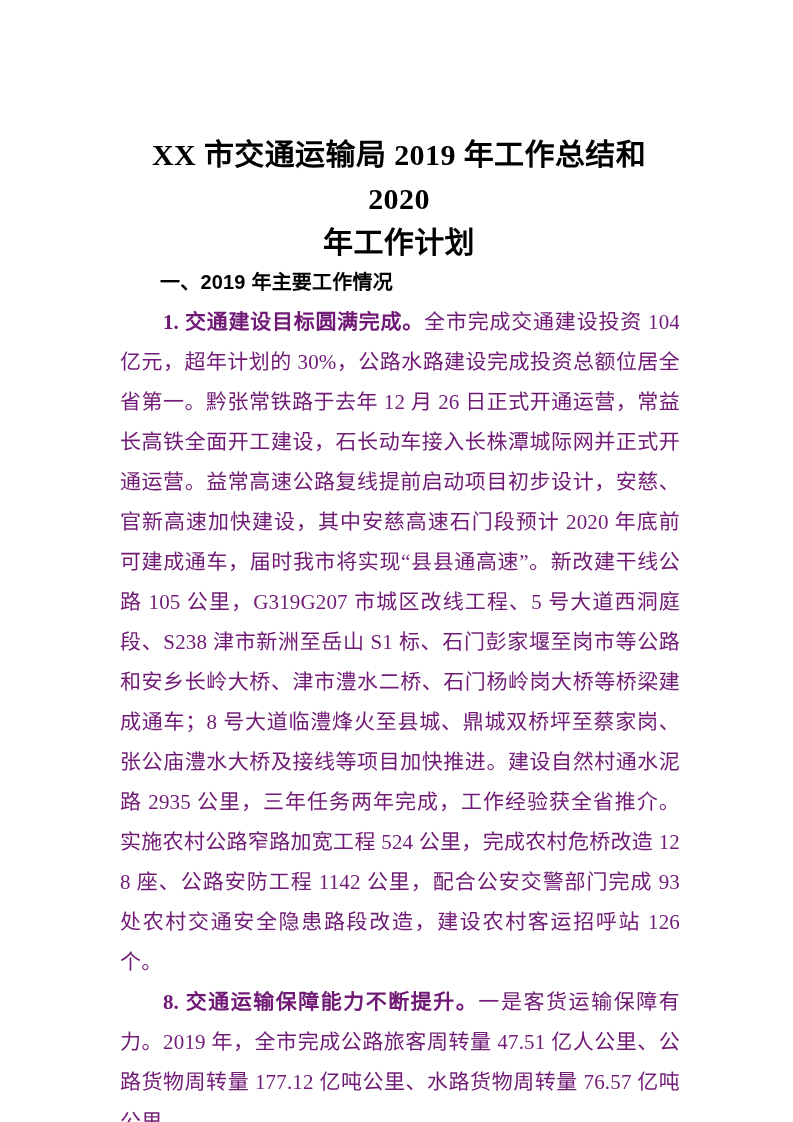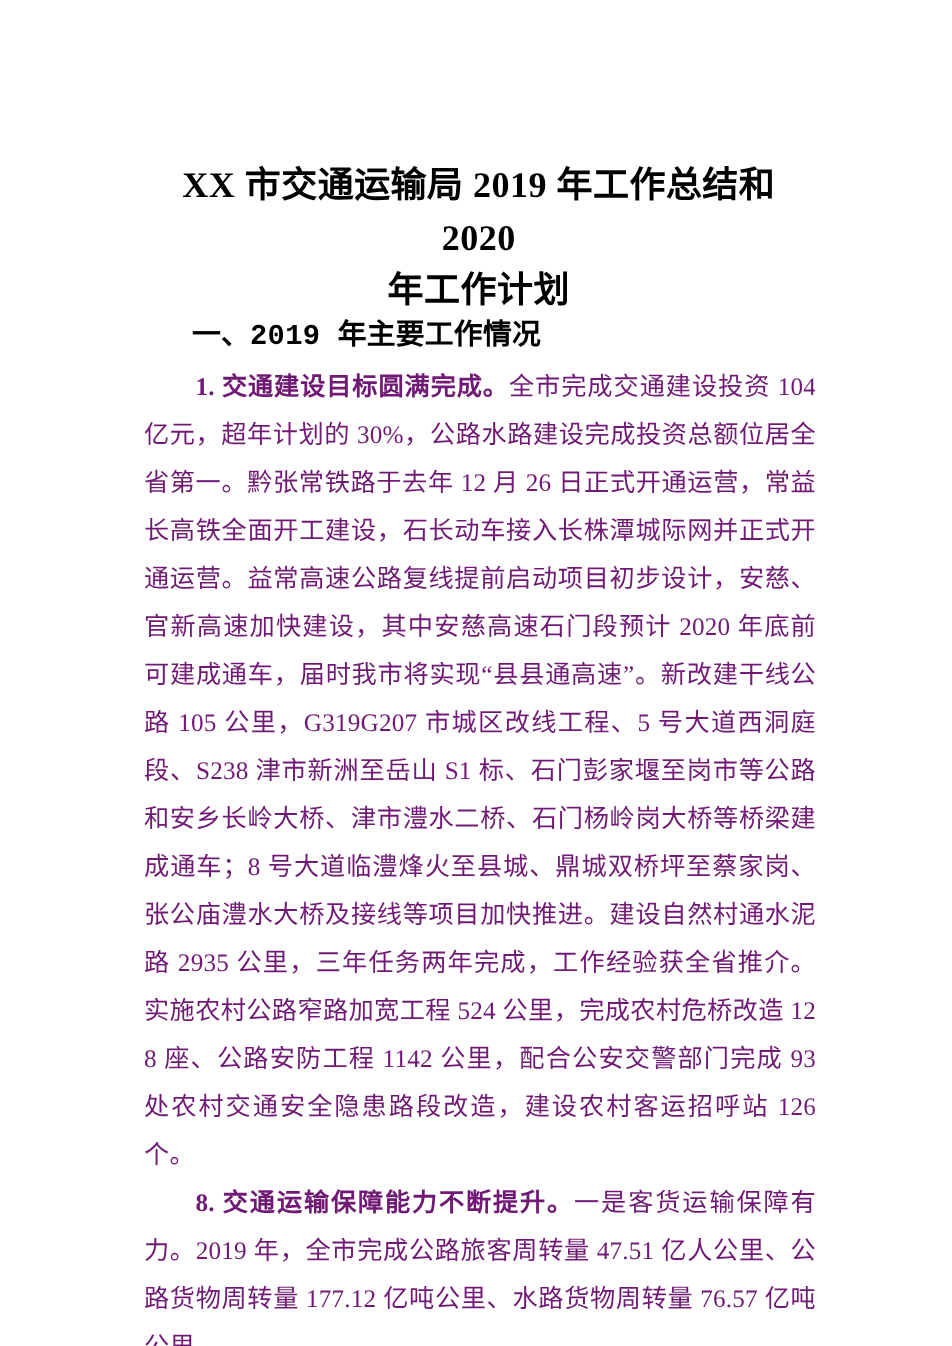--- a/index.html
+++ b/index.html
@@ -36,23 +36,23 @@
 
   
   .body-block {
     position: absolute;
     left: 120px;
     top: 262px;
     width: 560px;
   }
 
   .section-heading {
-    font-family: Liberation Mono, monospace;
+    font-family: Liberation Sans, sans-serif;
     font-weight: bold;
-    font-size: 24px;
+    font-size: 20px;
     line-height: 40px;
     color: #000000;
     text-indent: 40px;
     margin: 0 0 0 0;
     letter-spacing: 0.2px;
   }
 
   .para {
     font-family: "Liberation Serif", "DejaVu Serif", serif;
     font-size: 21px;

